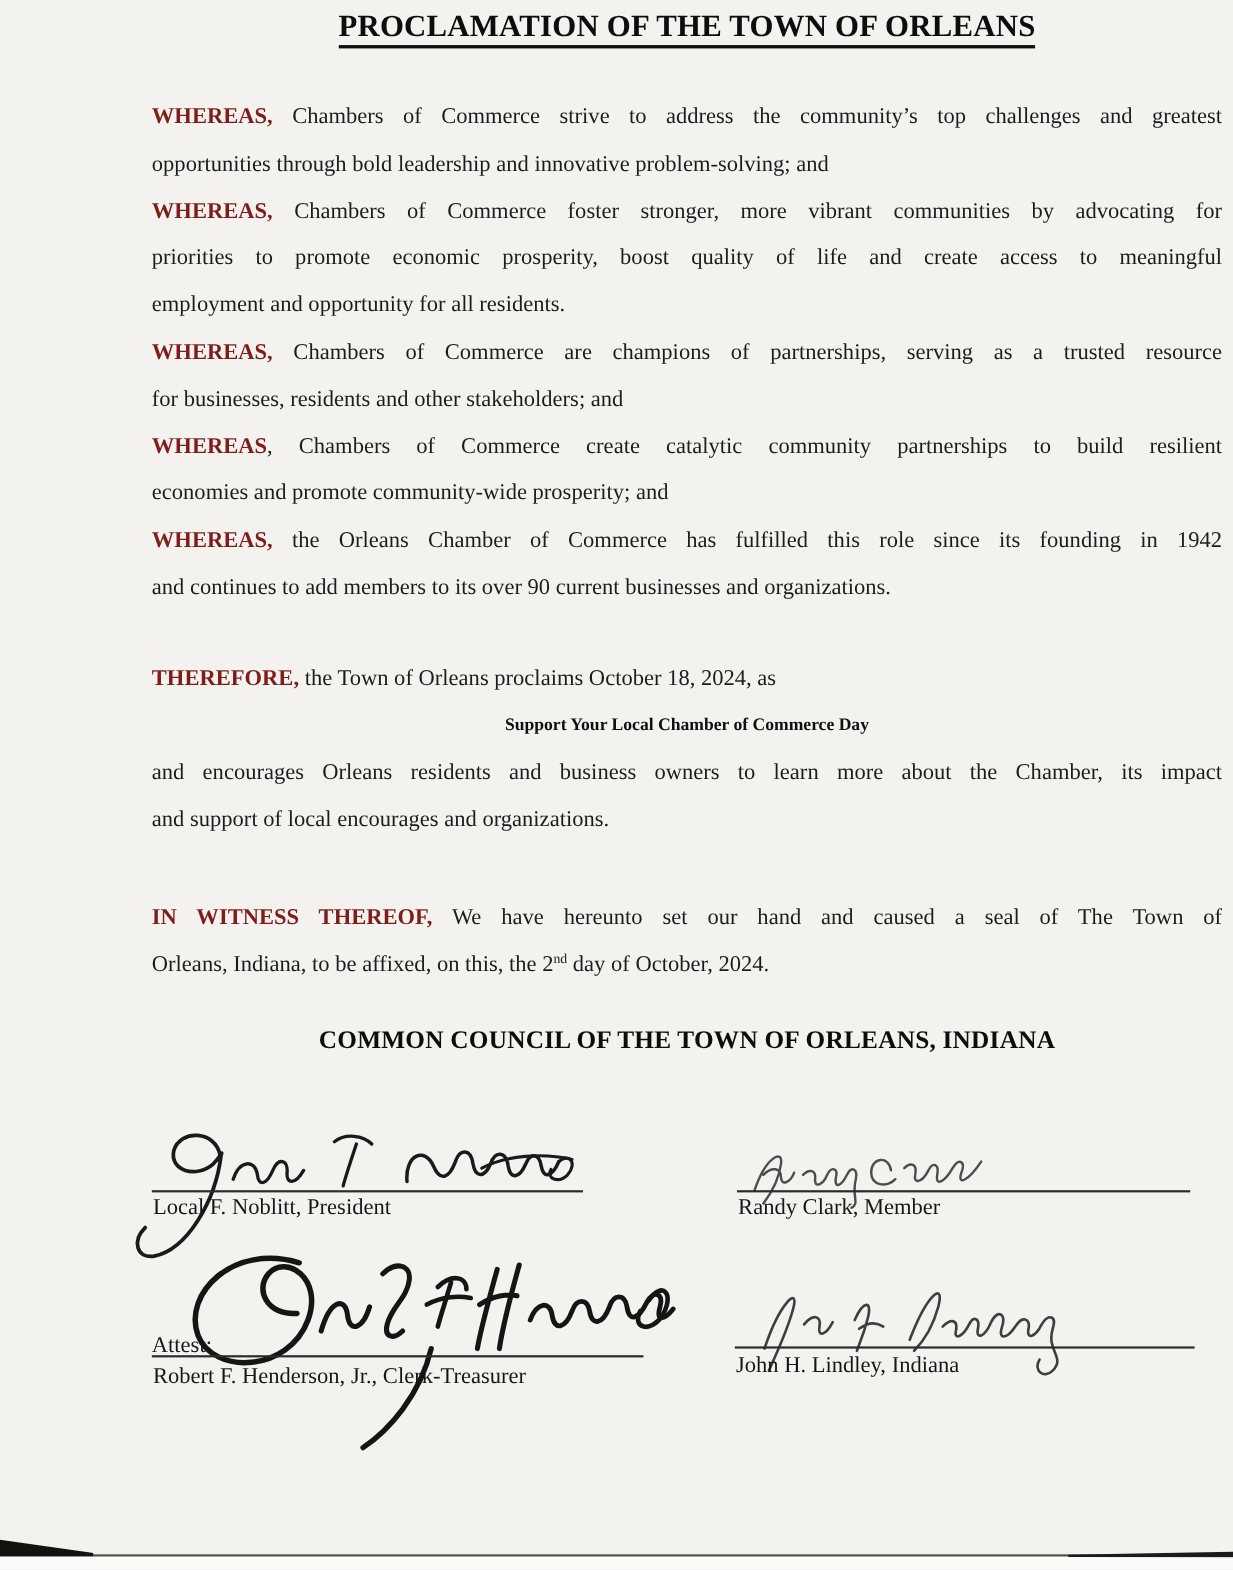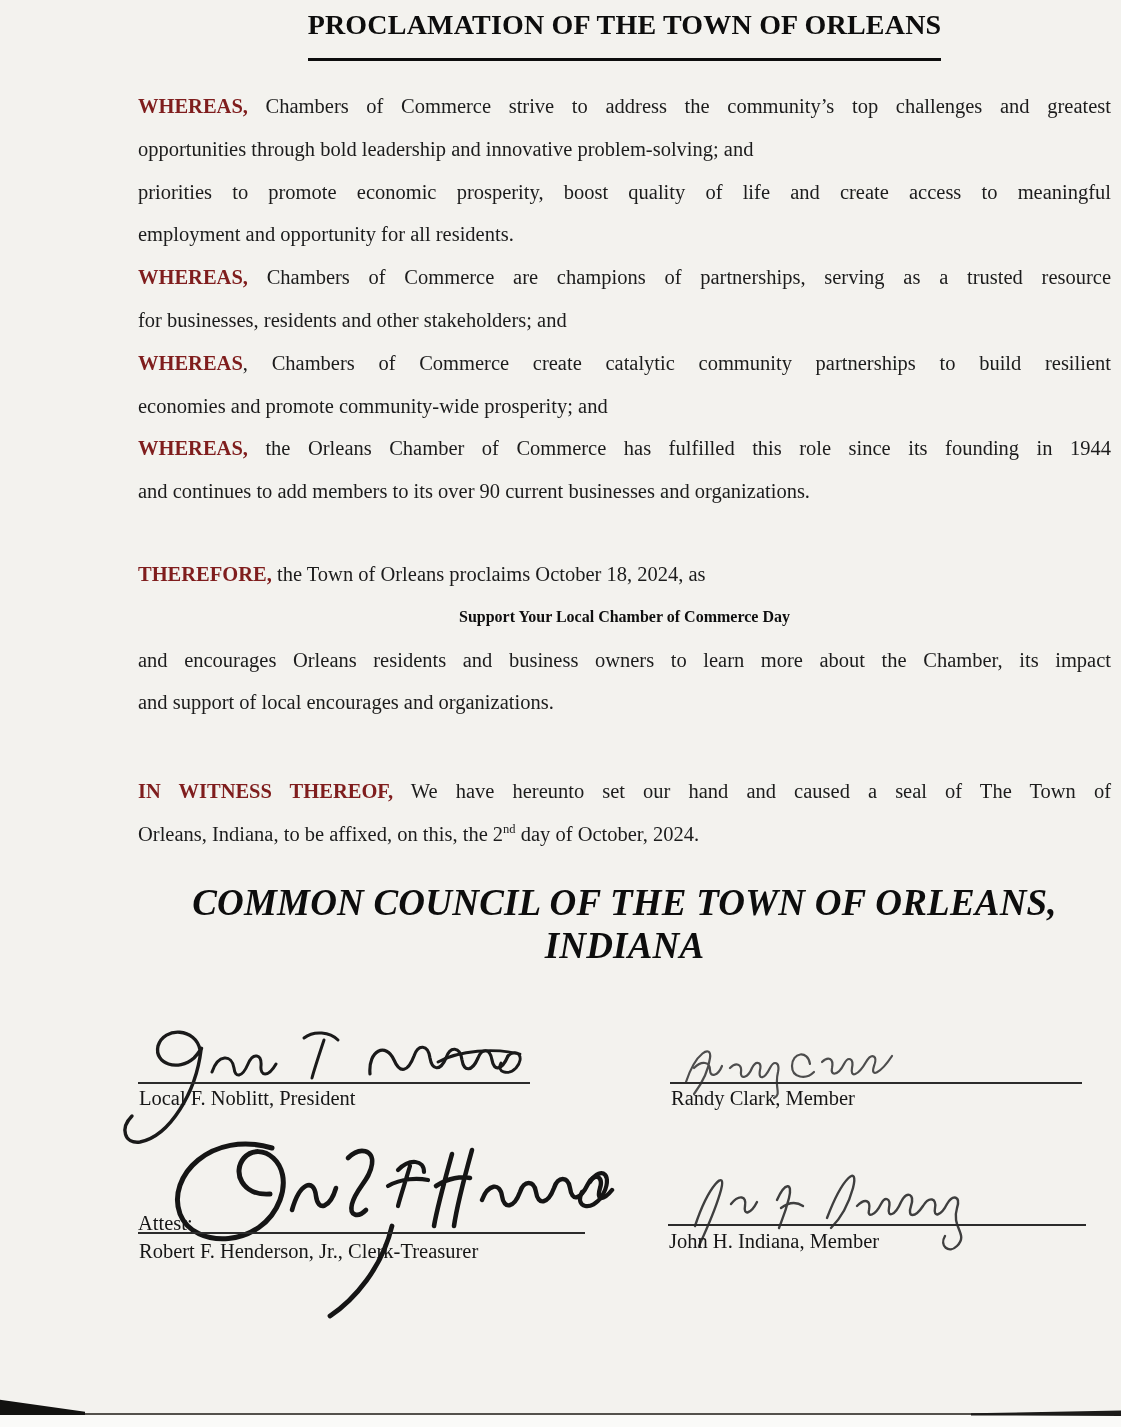--- a/index.html
+++ b/index.html
@@ -12,35 +12,35 @@
     color:#1c1c1c;
     overflow:hidden;
   }
   .content { position:absolute; left:138px; top:0; width:973px; }
   .title-block { padding-top:8px; text-align:center; }
   .title {
     font-size:28px; font-weight:bold; letter-spacing:0.2px;
     line-height:33px; color:#0d0d0d;
   }
   .title + .title { margin-top:14px; }
-  .title span { border-bottom:3px solid #0d0d0d; padding-bottom:18px; }
+  .title span { border-bottom:3px solid #0d0d0d; padding-bottom:1px; }
   .body-text { margin-top:44px; font-size:20.5px; line-height:42.8px; }
   .jline { text-align:justify; text-align-last:justify; }
   .jline.lastline { text-align:center; text-align-last:left; }
   .lead { font-weight:bold; color:#7f1d1d; }
   .therefore-block { margin-top:40px; }
   .day-title {
     text-align:center; text-align-last:center;
     font-weight:bold; font-size:16px; color:#0f0f0f;
   }
   .witness-block { margin-top:46px; }
   sup.ord { font-size:12.5px; vertical-align:8px; line-height:0; }
   .council-heading {
     margin-top:26px; text-align:center; text-align-last:center;
-    font-size:37px; font-weight:bold; letter-spacing:0.2px; color:#0d0d0d;font-style:italic;
+    font-size:23px; font-weight:bold; letter-spacing:0.2px; color:#0d0d0d;
   }
   .sig-line { position:absolute; height:2px; background:#2b2b2b; }
   .sig-typed { position:absolute; font-size:20.5px; color:#161616; white-space:nowrap; }
   .attest { position:absolute; font-size:20.5px; color:#161616; }
   .sig-svg { position:absolute; }
   .sig-svg path { fill:none; stroke-linecap:round; stroke-linejoin:round; }
   .scan-below { position:absolute; left:0; top:1415px; width:1121px; height:12px; background:#fafaf8; }
   .scan-line { position:absolute; left:0; top:1413px; width:1121px; height:2px; background:#54514c; }
   .scan-wedge-left {
     position:absolute; left:0; top:1397px; width:85px; height:18px; background:#121210;
@@ -63,36 +63,37 @@
     </div>
 
     <div class="body-text">
 
       <div class="para">
         <div class="jline"><b class="lead">WHEREAS,</b><span> Chambers of Commerce strive to address the community’s top challenges and greatest</span></div>
         <div class="jline lastline">opportunities through bold leadership and innovative problem-solving; and</div>
       </div>
 
       <div class="para">
+        <div class="jline"><b class="lead">WHEREAS,</b><span> Chambers of Commerce foster stronger, more vibrant communities by advocating for</span></div>
         <div class="jline">priorities to promote economic prosperity, boost quality of life and create access to meaningful</div>
         <div class="jline lastline">employment and opportunity for all residents.</div>
       </div>
 
       <div class="para">
         <div class="jline"><b class="lead">WHEREAS,</b><span> Chambers of Commerce are champions of partnerships, serving as a trusted resource</span></div>
         <div class="jline lastline">for businesses, residents and other stakeholders; and</div>
       </div>
 
       <div class="para">
         <div class="jline"><b class="lead">WHEREAS</b><span>, Chambers of Commerce create catalytic community partnerships to build resilient</span></div>
         <div class="jline lastline">economies and promote community-wide prosperity; and</div>
       </div>
 
       <div class="para">
-        <div class="jline"><b class="lead">WHEREAS,</b><span> the Orleans Chamber of Commerce has fulfilled this role since its founding in 1944</span></div>
+        <div class="jline"><b class="lead">WHEREAS,</b><span> the Orleans Chamber of Commerce has fulfilled this role since its founding in 1942</span></div>
         <div class="jline lastline">and continues to add members to its over 90 current businesses and organizations.</div>
       </div>
 
       <div class="therefore-block">
         <div class="jline lastline"><b class="lead">THEREFORE,</b><span> the Town of Orleans proclaims October 18, 2024, as</span></div>
         <div class="day-title">Support Your Local Chamber of Commerce Day</div>
         <div class="jline">and encourages Orleans residents and business owners to learn more about the Chamber, its impact</div>
         <div class="jline lastline">and support of local encourages and organizations.</div>
       </div>
 
@@ -138,20 +139,20 @@
   <div class="sig-line" style="left:138px; top:1232px; width:447px;"></div>
   <div class="sig-typed" style="left:139px; top:1240px;">Robert F. Henderson, Jr., Clerk-Treasurer</div>
 
   <svg class="sig-svg" style="left:655px; top:1156px;" width="352" height="106" viewBox="0 0 352 106">
     <path d="M40,70 C54,28 72,12 66,34 C60,56 50,76 44,90 M76,48 C84,38 92,40 90,50 C88,60 96,58 102,46" stroke="#3f3f3f" stroke-width="2.4"></path>
     <path d="M122,44 C130,26 138,26 134,42 C130,58 126,66 124,72 M126,52 C134,46 142,46 148,50" stroke="#3f3f3f" stroke-width="2.4"></path>
     <path d="M172,62 C188,20 204,8 198,32 C192,54 182,66 176,72" stroke="#3f3f3f" stroke-width="2.4"></path>
     <path d="M202,50 C210,42 216,44 214,54 C212,62 220,60 226,48 C230,40 236,42 234,52 C232,62 240,60 246,46 C252,34 260,38 256,50 C252,62 260,62 268,50 C274,40 282,42 280,52 C278,62 286,60 292,48 C298,38 306,40 302,52 C296,72 314,78 302,90 C294,98 284,90 290,80" stroke="#3f3f3f" stroke-width="2.4"></path>
   </svg>
   <div class="sig-line" style="left:668px; top:1224px; width:418px;"></div>
-  <div class="sig-typed" style="left:669px; top:1230px;">John H. Indiana, Member</div>
+  <div class="sig-typed" style="left:669px; top:1230px;">John H. Lindley, Indiana</div>
 
   <div class="scan-below"></div>
   <div class="scan-line"></div>
   <div class="scan-wedge-left"></div>
   <div class="scan-sliver-right"></div>
 
 </div>
 
 </body></html>

